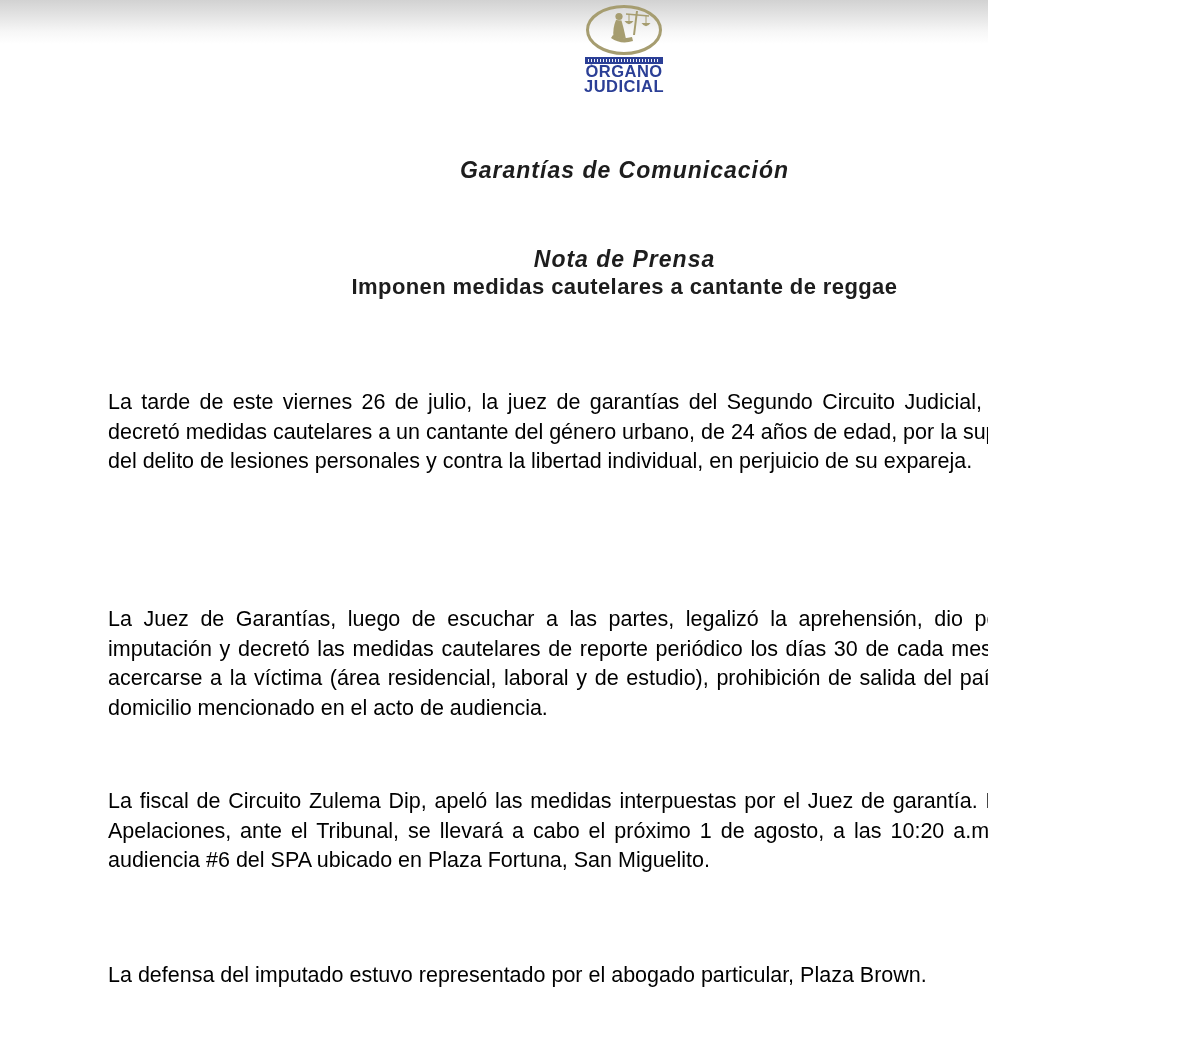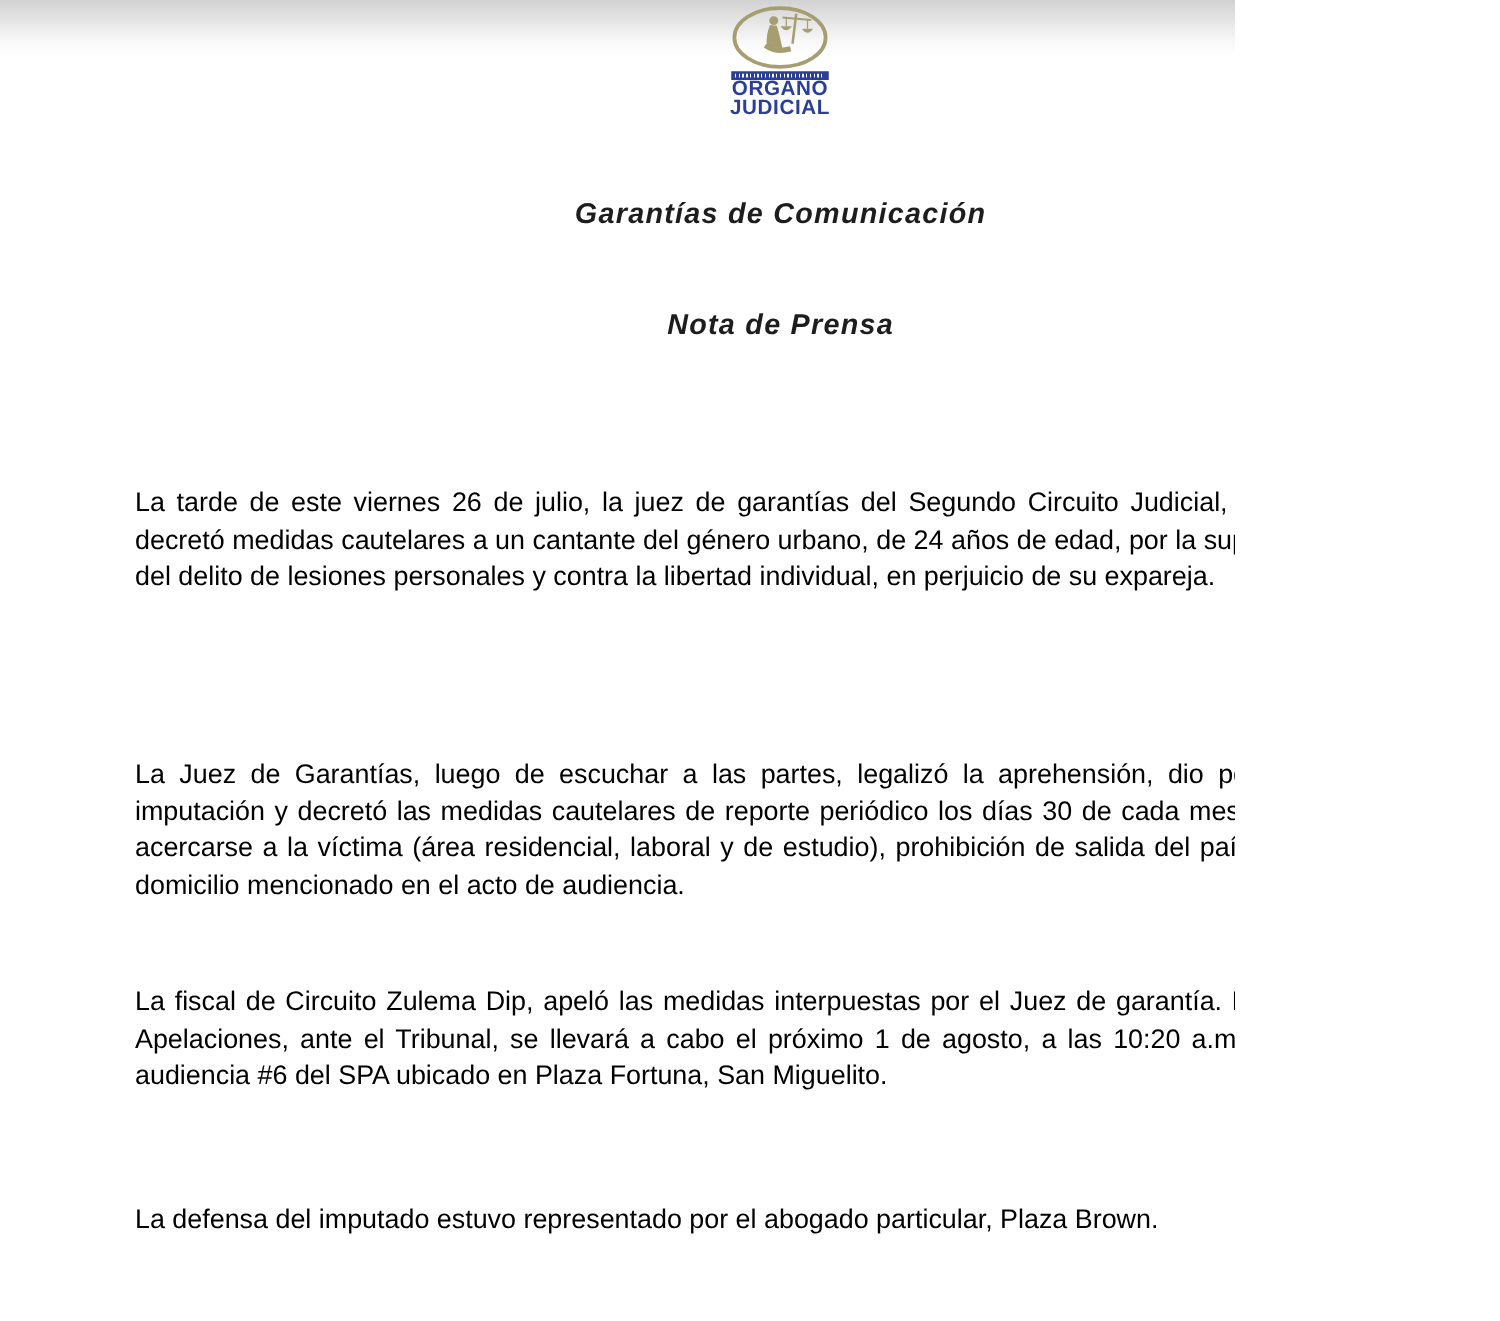--- a/index.html
+++ b/index.html
@@ -112,20 +112,21 @@
     </svg>
     <div class="logo-band"></div>
     <div class="logo-word">ÓRGANO</div>
     <div class="logo-word">JUDICIAL</div>
   </div>
 
   <div class="heading h-italic h-sec">Garantías de Comunicación</div>
 
   <div class="heading h-italic h-nota">Nota de Prensa</div>
 
+  <div class="heading h-title h-imp">Imponen medidas cautelares a cantante de reggae</div>
 
   <div class="para p1">La tarde de este viernes 26 de julio, la juez de garantías del Segundo Circuito Judicial, Yarabi Quijano, decretó medidas cautelares a un cantante del género urbano, de 24 años de edad, por la supuesta comisión del delito de lesiones personales y contra la libertad individual, en perjuicio de su expareja.</div>
 
   <div class="para p2">La Juez de Garantías, luego de escuchar a las partes, legalizó la aprehensión, dio por formulada la imputación y decretó las medidas cautelares de reporte periódico los días 30 de cada mes, prohibición de acercarse a la víctima (área residencial, laboral y de estudio), prohibición de salida del país y residir en el domicilio mencionado en el acto de audiencia.</div>
 
   <div class="para p3">La fiscal de Circuito Zulema Dip, apeló las medidas interpuestas por el Juez de garantía. La audiencia de Apelaciones, ante el Tribunal, se llevará a cabo el próximo 1 de agosto, a las 10:20 a.m., en la sala de audiencia #6 del SPA ubicado en Plaza Fortuna, San Miguelito.</div>
 
   <div class="para p4">La defensa del imputado estuvo representado por el abogado particular, Plaza Brown.</div>
 
 </div>

